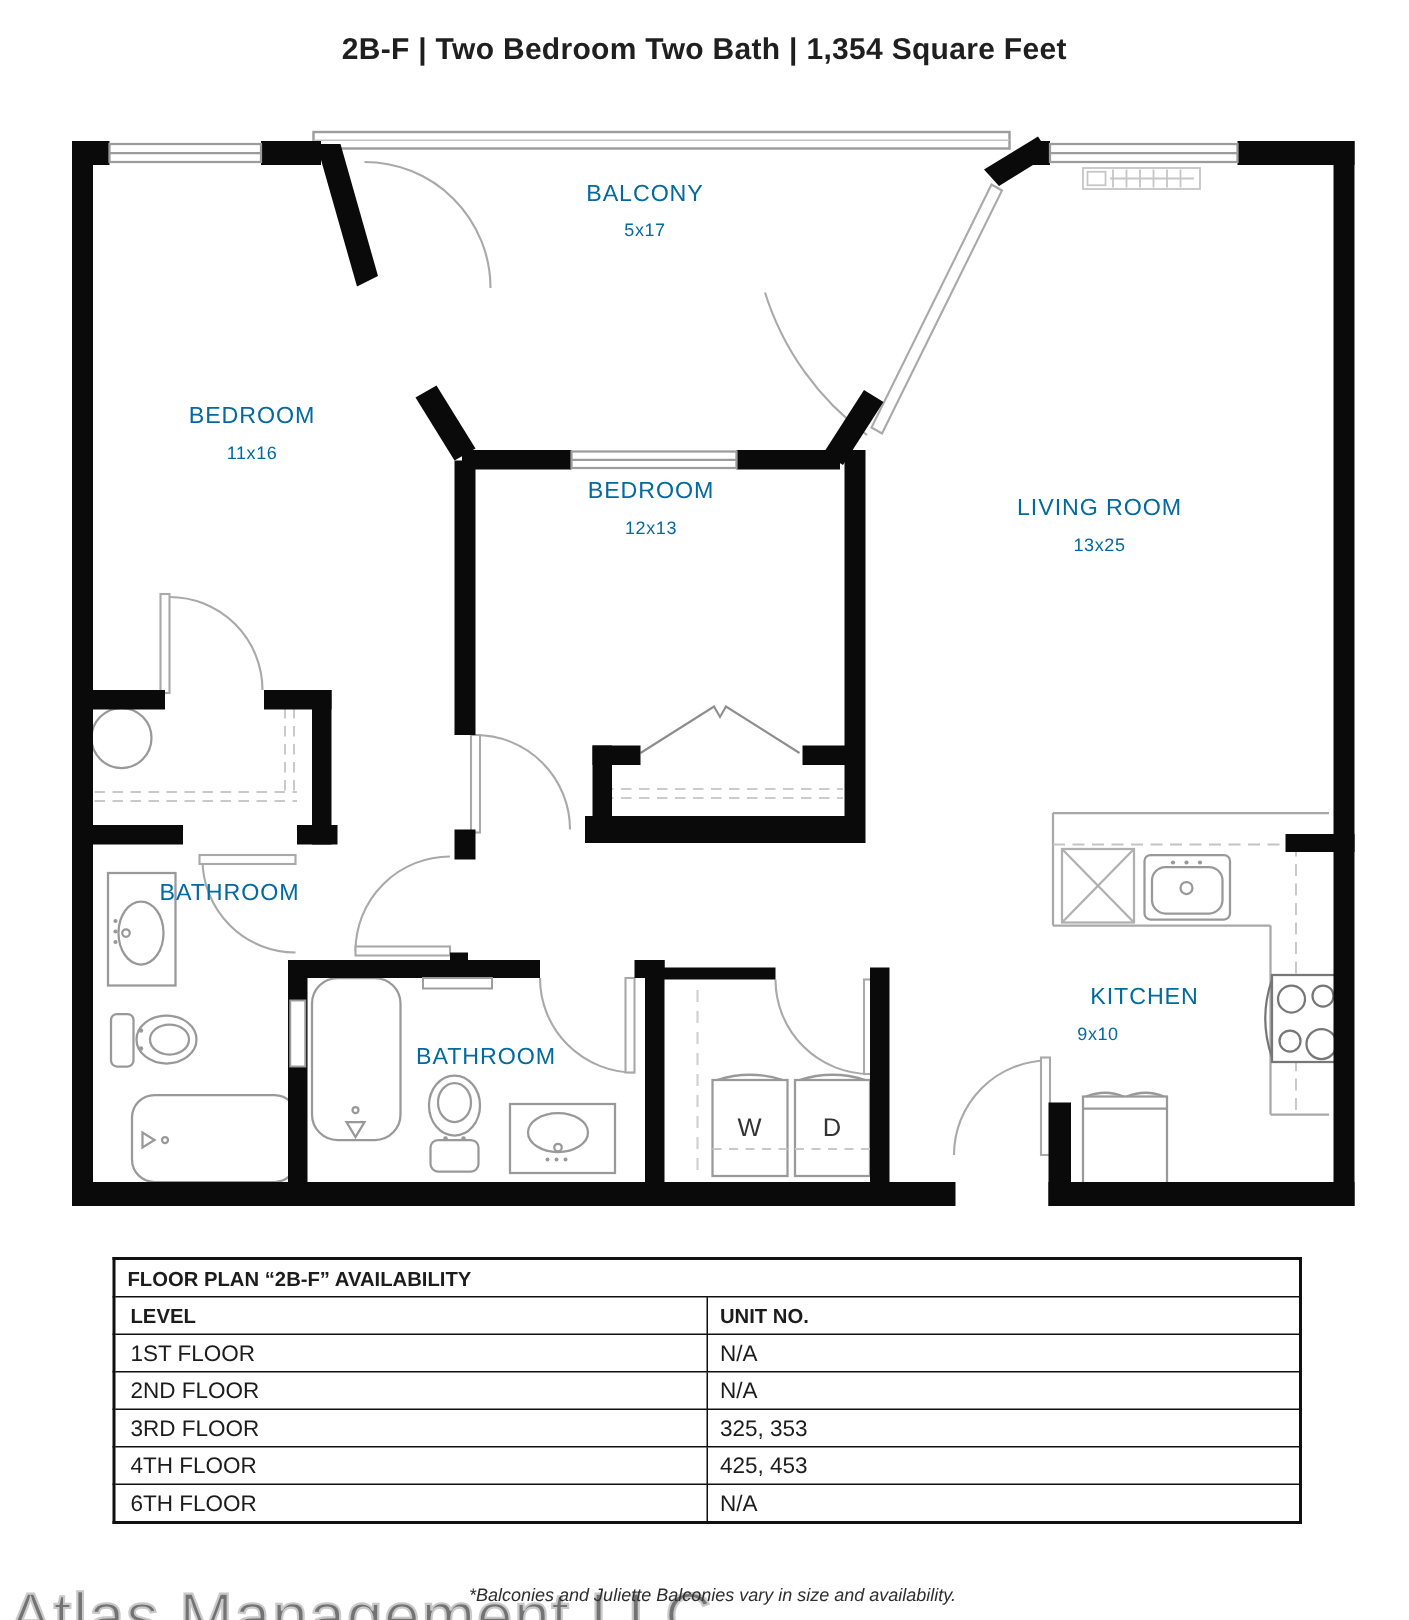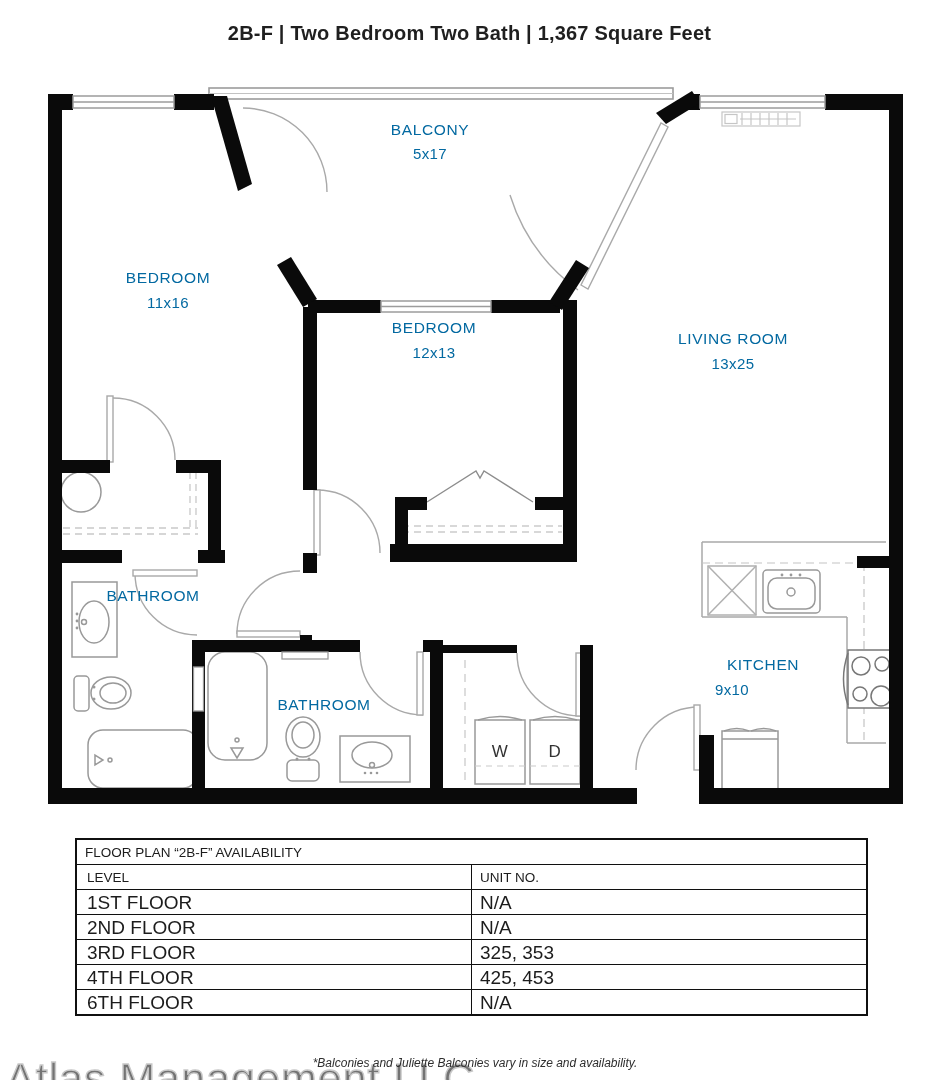--- a/index.html
+++ b/index.html
@@ -3,38 +3,38 @@
 <meta charset="utf-8">
 <style>
   html,body{margin:0;padding:0;}
   body{width:939px;height:1080px;background:#ffffff;position:relative;overflow:hidden;
        font-family:"Liberation Sans", sans-serif;}
   .page-title{position:absolute;top:22px;left:0;width:939px;text-align:center;
        font-size:20px;font-weight:700;color:#1f1f1f;letter-spacing:.2px;}
   #plan-svg{position:absolute;left:0;top:0;width:939px;height:1080px;}
   .rlabel{position:absolute;transform:translate(-50%,-50%);white-space:nowrap;
        color:#0369a1;font-size:15.5px;letter-spacing:.6px;}
-  .rdims{font-size:15px;letter-spacing:.4px;}
+  .rdims{font-size:12px;letter-spacing:.4px;}
   .wd{font-size:17px;color:#333;}
   
   #avail-table{position:absolute;left:75px;top:838px;width:793px;border-collapse:collapse;
        table-layout:fixed;border:2.5px solid #101010;}
   #avail-table td{border:1.6px solid #101010;height:23px;padding:1px 4px 0 8px;
-       font-size:19px;color:#1c1c1c;vertical-align:middle;}
+       font-size:15px;color:#1c1c1c;vertical-align:middle;}
   #avail-table .c0{width:106px;padding-left:10px;}
-  #avail-table .hdr{font-weight:400;font-size:13.5px;}
+  #avail-table .hdr{font-weight:700;font-size:13.5px;}
   .footnote{position:absolute;top:1056px;left:295px;width:360px;text-align:center;
        font-style:italic;font-size:12px;color:#2e2e2e;}
   .watermark{position:absolute;left:6px;top:1026px;font-size:43px;letter-spacing:1px;
        color:#737373;-webkit-text-stroke:1.4px #c9c9c9;text-shadow:0 0 1px #d8d8d8;margin-top:28px;}
 </style>
 </head>
 <body>
 
-<div class="page-title">2B-F | Two Bedroom Two Bath | 1,367 Square Feet</div>
+<div class="page-title">2B-F | Two Bedroom Two Bath | 1,354 Square Feet</div>
 
 <svg id="plan-svg" viewBox="0 0 939 1080" xmlns="http://www.w3.org/2000/svg">
 
   <g>
     <rect x="209" y="88" width="464" height="11" fill="#fff" stroke="#9c9c9c" stroke-width="1.6"></rect>
     <line x1="209" y1="93.5" x2="673" y2="93.5" stroke="#c2c2c2" stroke-width="1"></line>
   </g>
 
   <g stroke="#999" fill="#fff" stroke-width="1.5">
 

